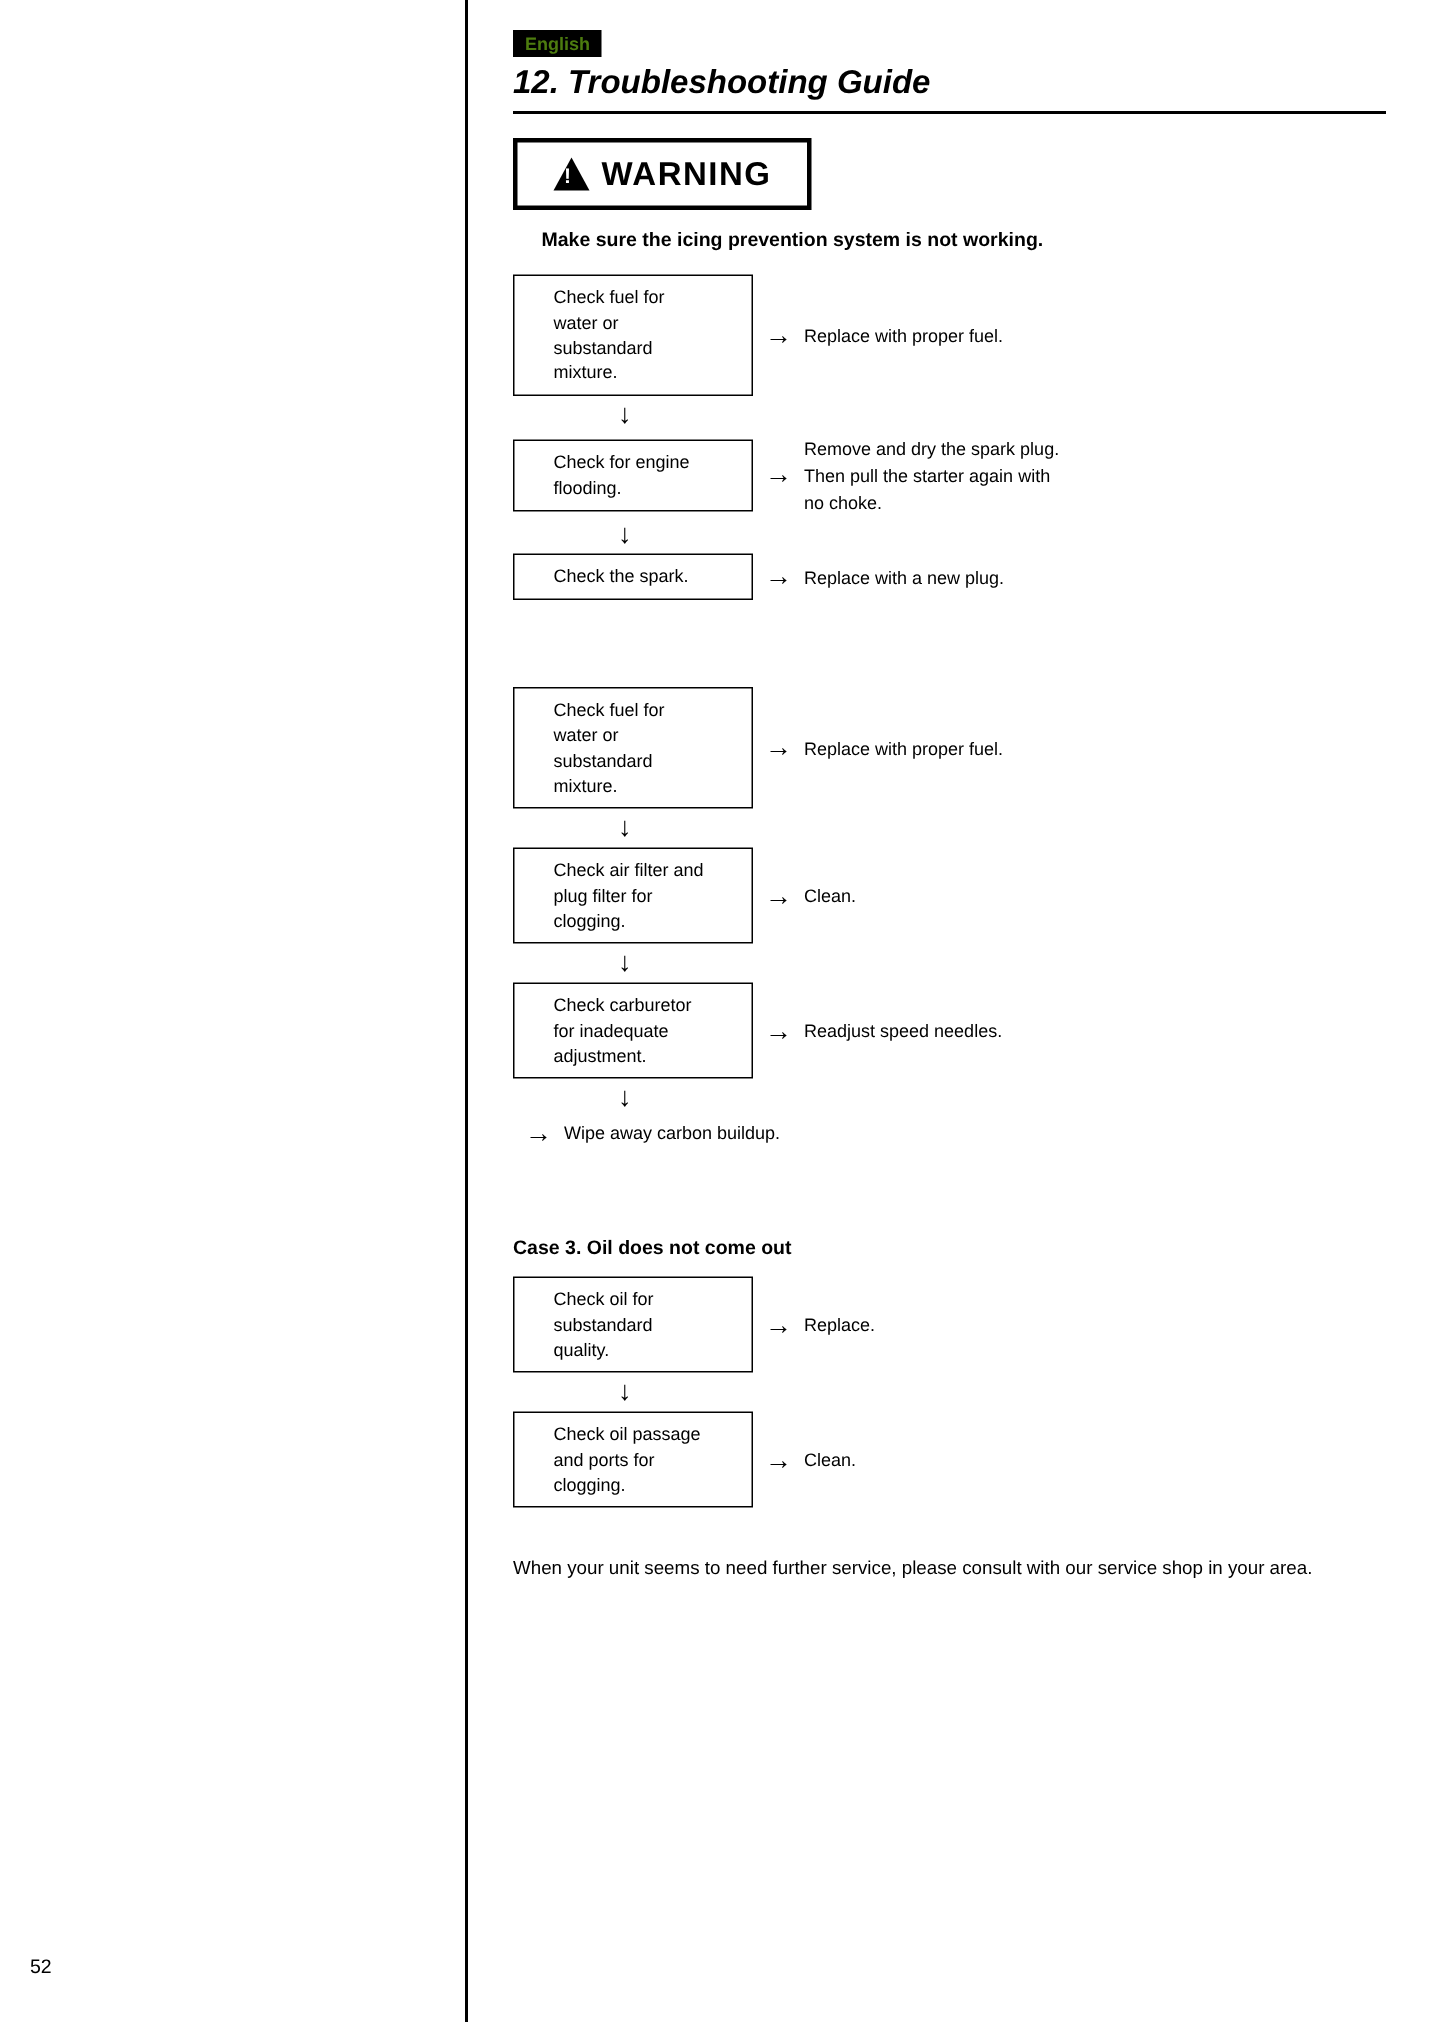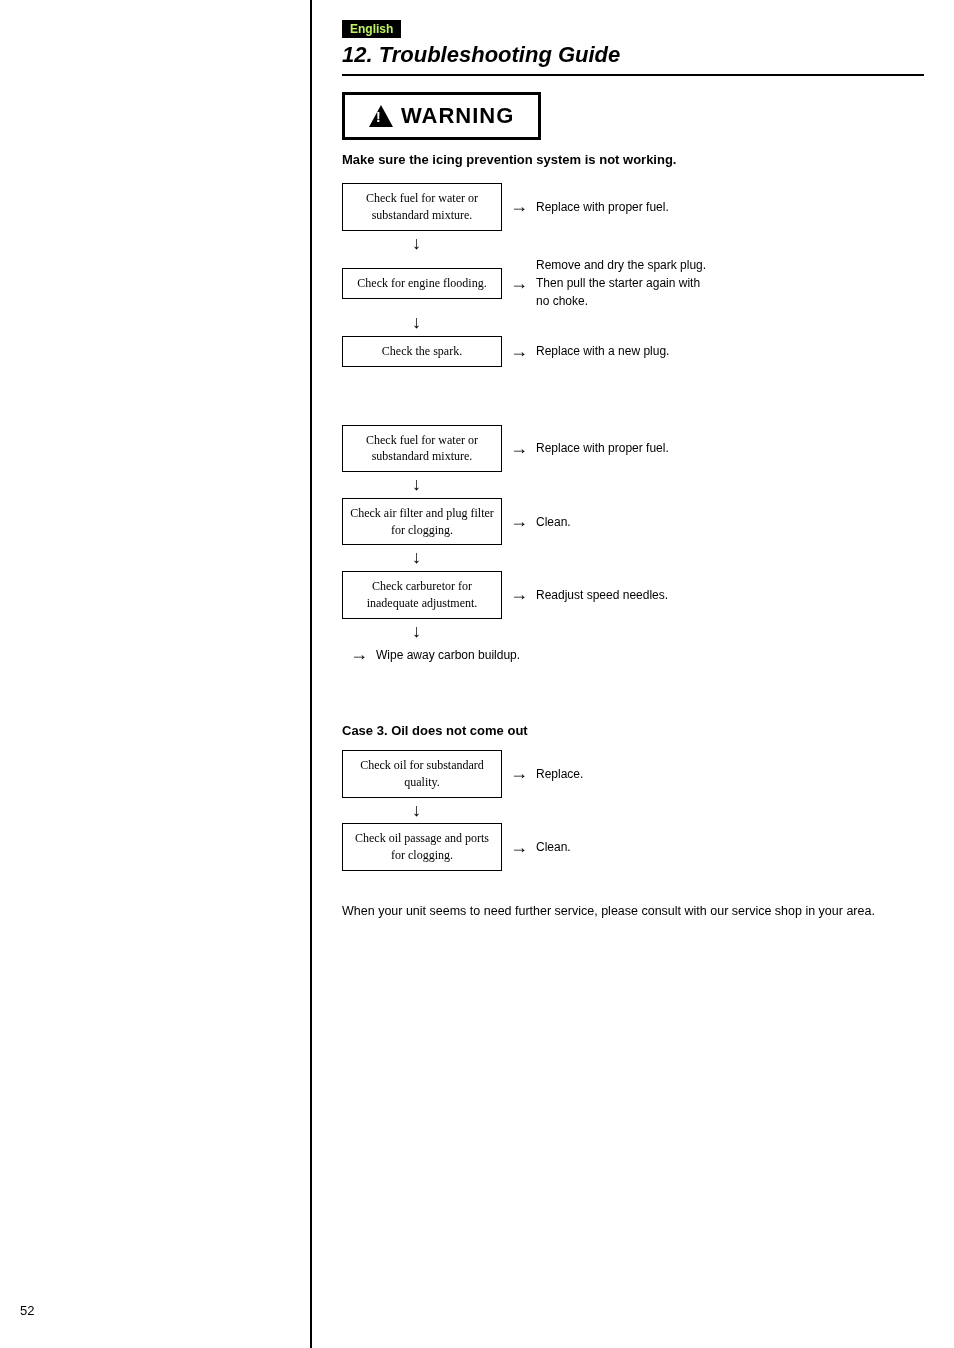--- a/index.html
+++ b/index.html
@@ -29,21 +29,21 @@
       left: 20px;
       font-size: 13px;
     }
     .content {
       flex: 1;
       padding: 20px 30px 30px 30px;
     }
     .lang-badge {
       display: inline-block;
       background: #000;
-      color: #bef264;
+      color: #4d7c0f;
       font-size: 12px;
       font-weight: bold;
       padding: 2px 8px;
       margin-bottom: 4px;
     }
     .section-title {
       font-size: 22px;
       font-style: italic;
       font-weight: bold;
       border-bottom: 2px solid #000;
@@ -90,39 +90,38 @@
     }
     .warning-text {
       font-size: 22px;
       font-weight: bold;
       letter-spacing: 1px;
     }
     .warning-note {
       font-weight: bold;
       font-size: 13px;
       margin-bottom: 16px;
+      margin-left: 19px;
     }
     
     .flow-section {
       margin-bottom: 30px;
     }
     .flow-row {
       display: flex;
       align-items: center;
       margin-bottom: 0;
     }
     .flow-box {
       border: 1px solid #000;
-      padding: 6px 7px;
+      padding: 6px 26px;
       min-width: 160px;
       max-width: 160px;
       font-size: 12px;
-      text-align: center;
       line-height: 1.4;
-      font-family: Liberation Serif, serif;
     }
     .flow-arrow {
       font-size: 18px;
       margin: 0 8px;
       font-weight: bold;
       flex-shrink: 0;
     }
     .flow-result {
       font-size: 12px;
       max-width: 180px;

